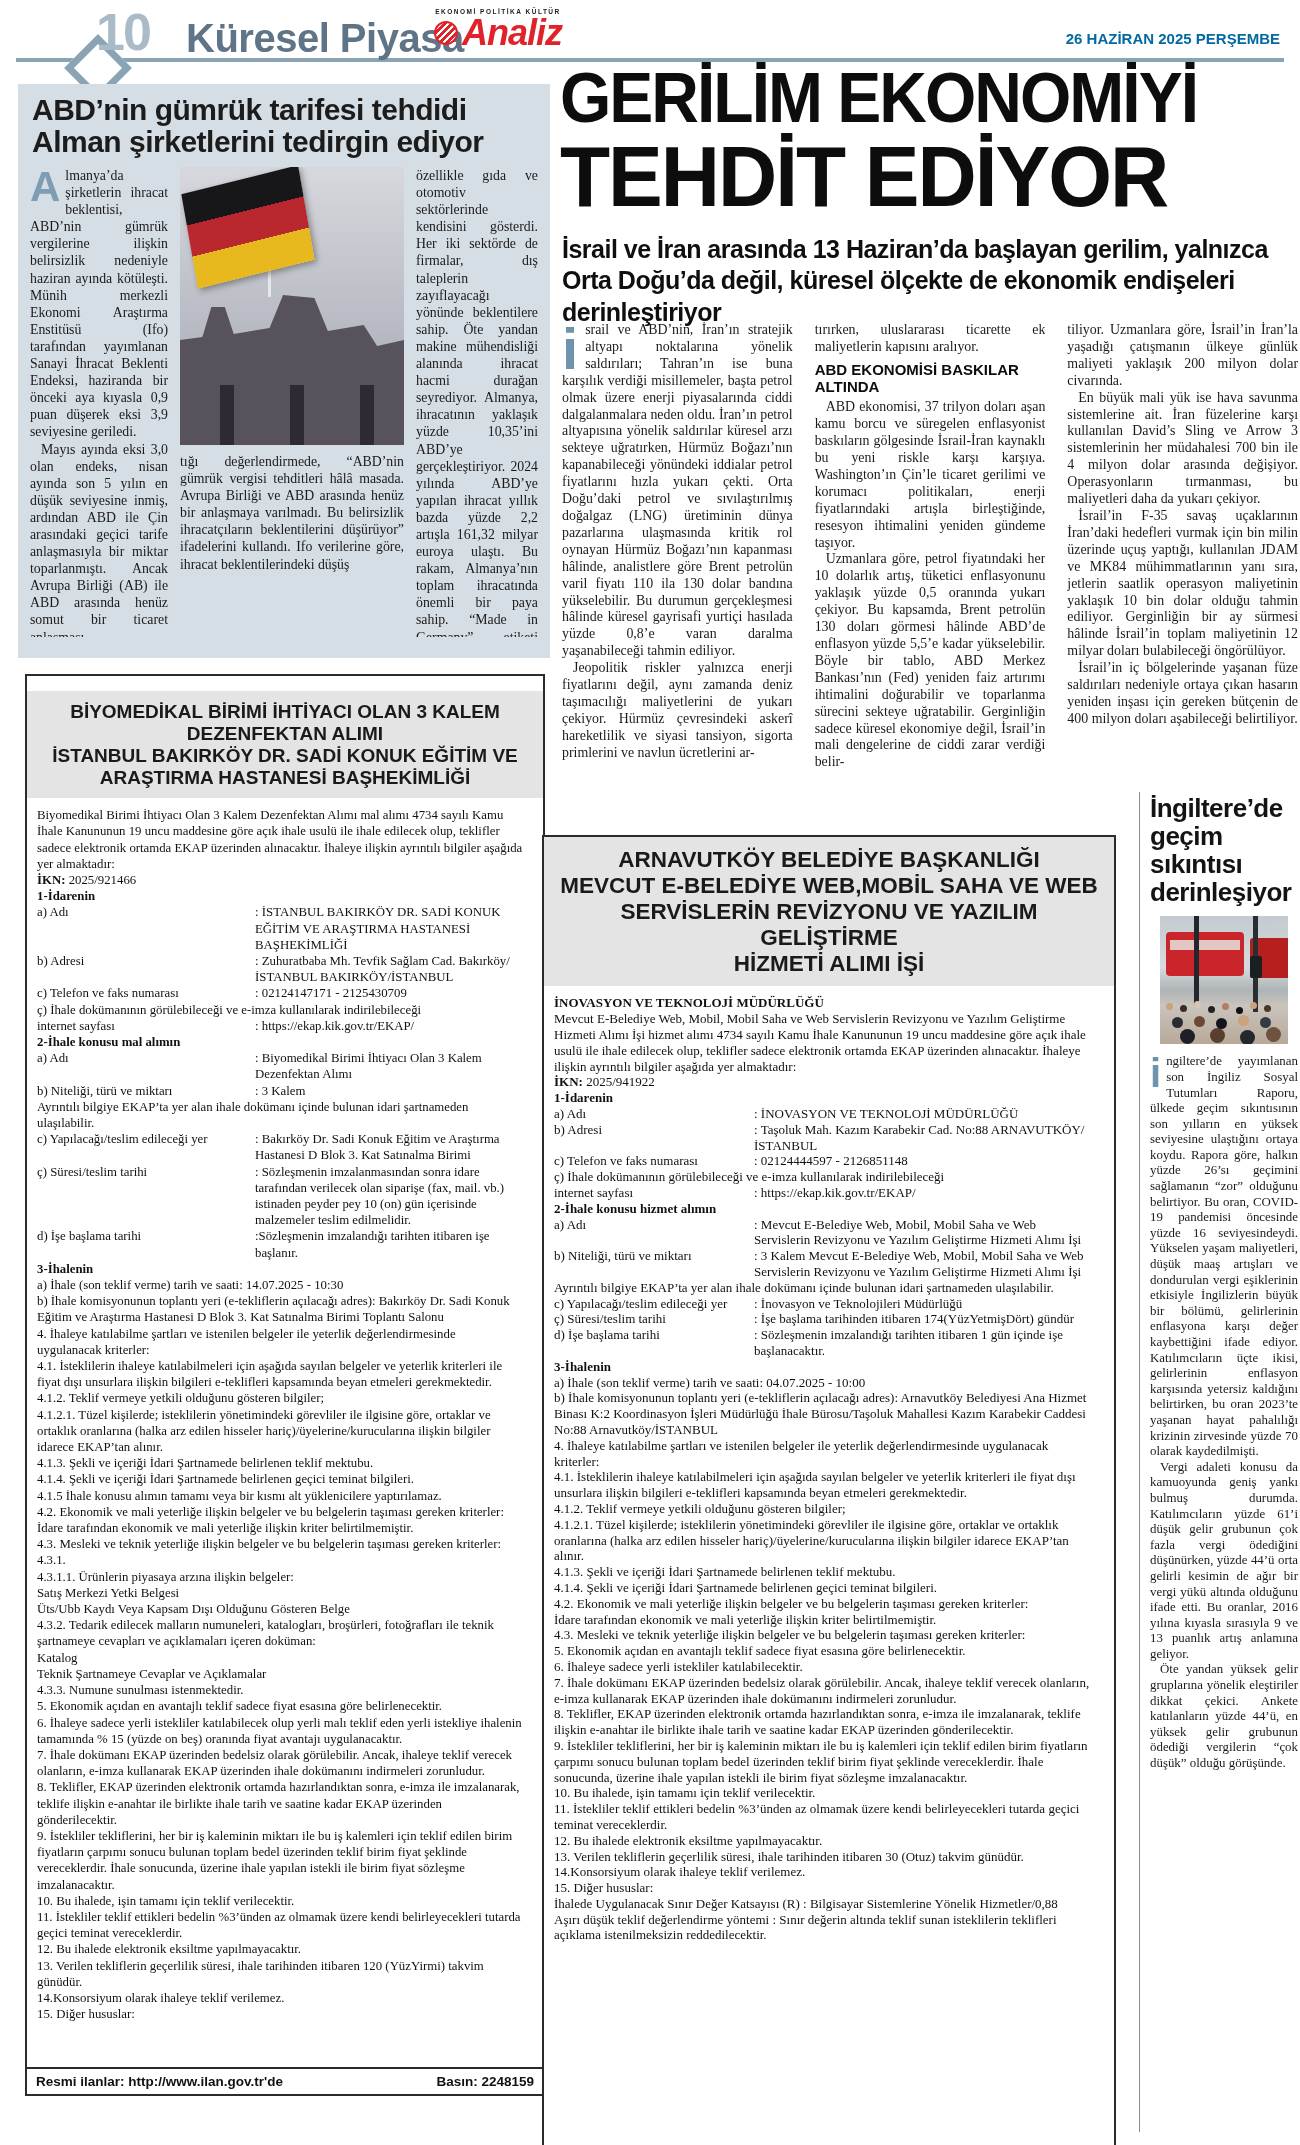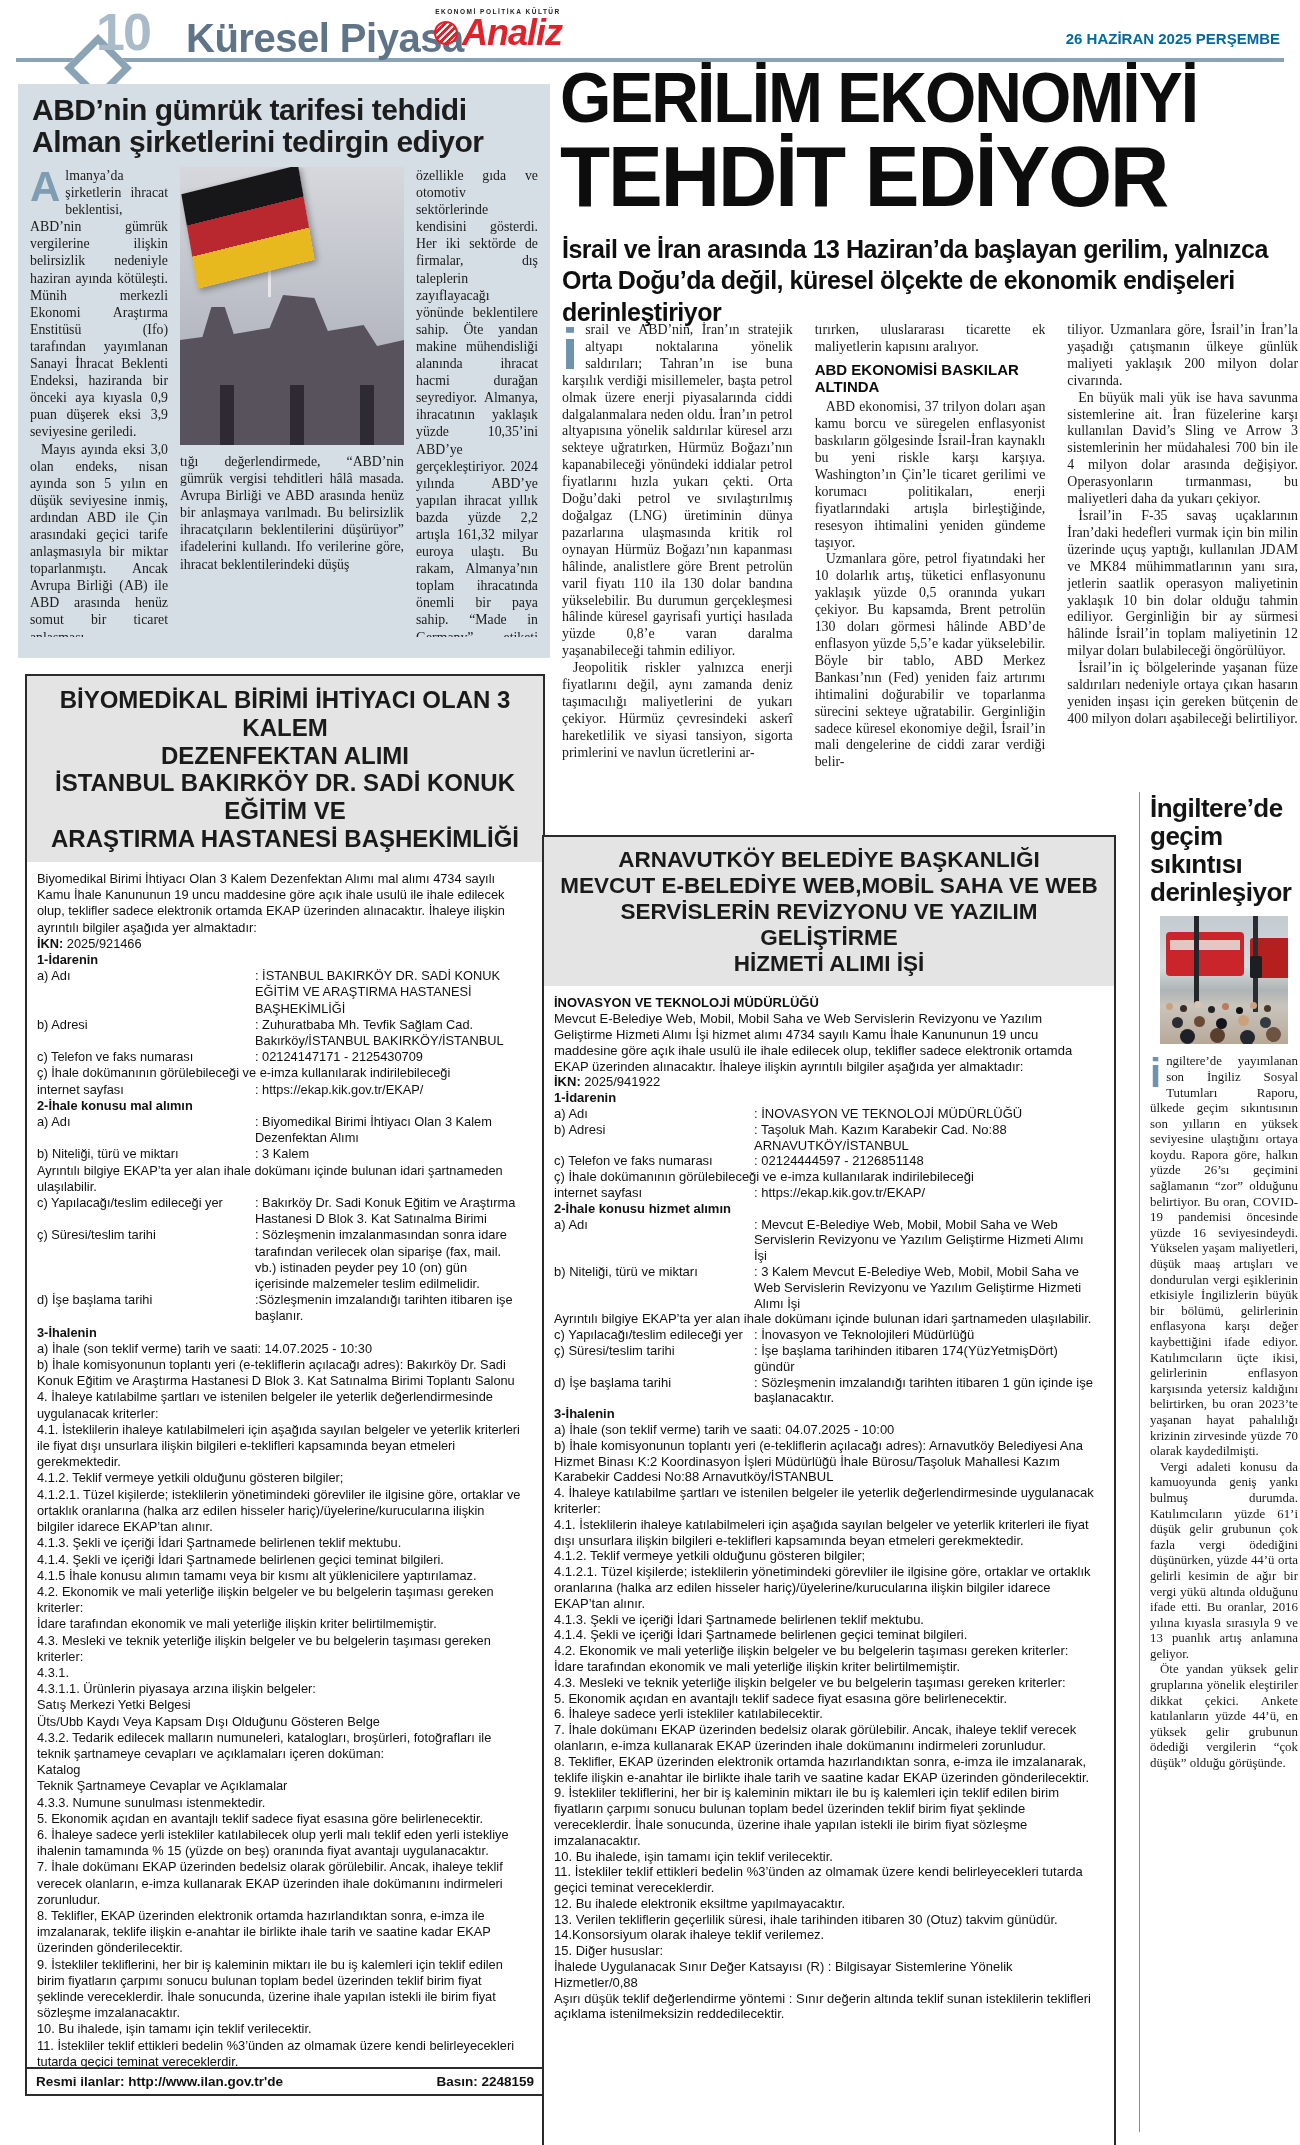--- a/index.html
+++ b/index.html
@@ -64,23 +64,23 @@
          color:#0d0d0d;margin:5px 0 4px 0;text-align:left;}
   .dropcap-main{float:left;font-family:"Liberation Sans",sans-serif;font-weight:bold;color:#6f93ad;
                 font-size:58px;line-height:0.78;margin:4px 7px 0 0;}
   
   .tender{position:absolute;background:#fff;border:2px solid #2b2b2b;box-sizing:border-box;overflow:hidden;
           font-family:"Liberation Sans",sans-serif;color:#111;}
   .t1{left:25px;top:674px;width:520px;height:1422px;}
   .t2{left:542px;top:796px;width:574px;height:1680px;margin-top:39px;}
   .t-head{background:#e4e4e4;text-align:center;font-weight:bold;padding:10px 6px 9px 6px;
           line-height:1.16;color:#1a1a1a;}
-  .t1 .t-head{font-size:24px;}
+  .t1 .t-head{font-size:19px;margin-top:15px;}
   .t2 .t-head{font-size:22.5px;}
-  .t-body{padding:9px 20px 4px 10px;}
+  .t-body{padding:9px 20px 4px 10px;font-family:Liberation Serif, serif;}
   .t1 .t-body{font-size:12.8px;line-height:16.2px;}
   .t2 .t-body{font-size:13px;line-height:15.8px;}
   .t-body p.tp{margin:0;}
   .t-body p.th{margin:0;font-weight:bold;}
   .t-body .trow{display:flex;}
   .t1 .tlabel{flex:0 0 218px;}
   .t2 .tlabel{flex:0 0 200px;}
   .tvalue{flex:1;}
   .t-foot{position:absolute;left:0;right:0;bottom:0;border-top:2px solid #2b2b2b;display:flex;
           justify-content:space-between;padding:5px 9px;font-weight:bold;font-size:13.5px;background:#fff;}

